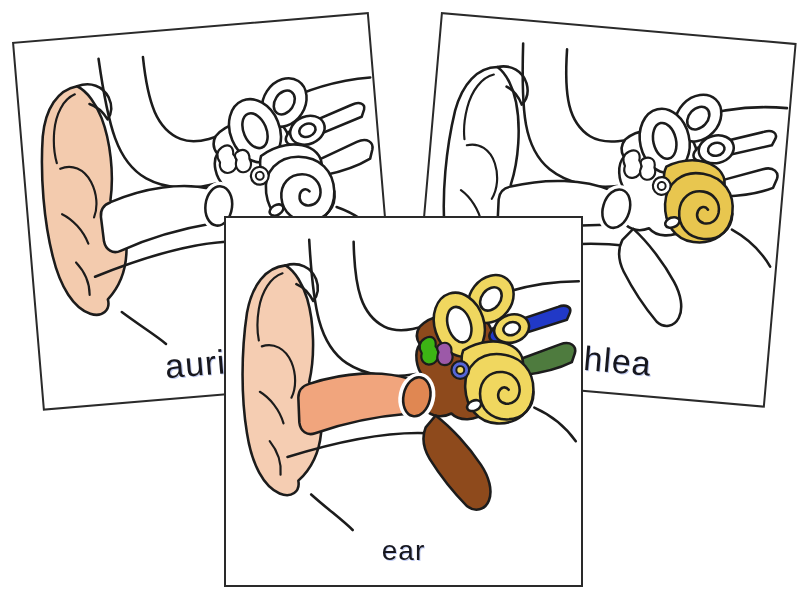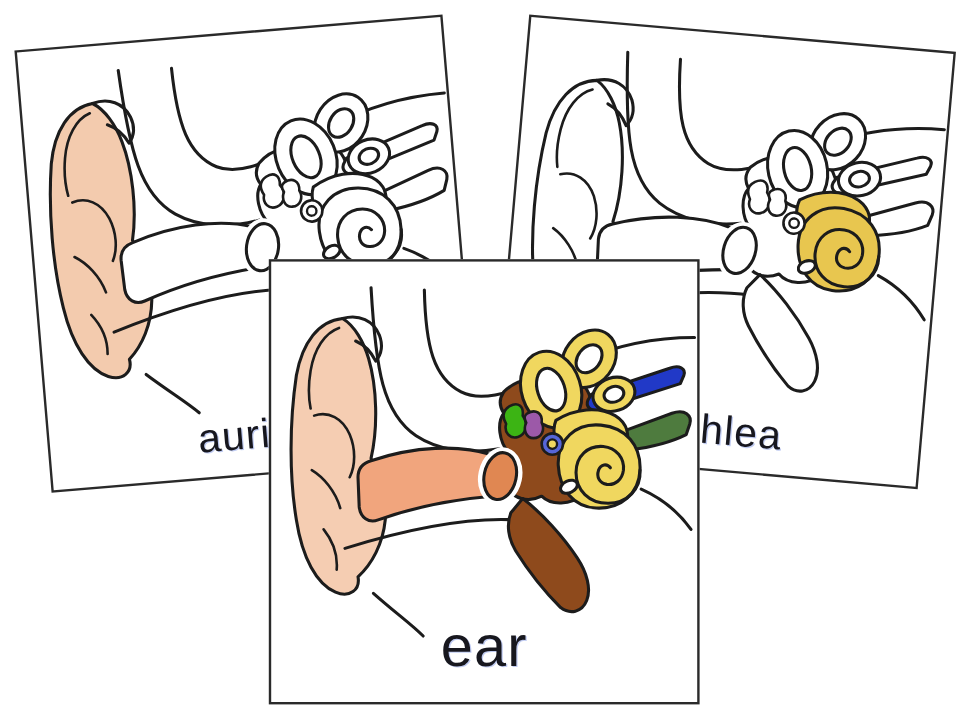--- a/index.html
+++ b/index.html
@@ -38,21 +38,21 @@
     --c-malleus:var(--malleus-green,#3cb414);--c-incus:var(--incus-purple,#9c59a8);
     --c-stapes:var(--stapes-blue,#5666d8);--c-stapes-hole:var(--yellow,#f0d75f);
   }
   .ear-art{position:absolute;left:0;top:0;width:100%;height:314px;display:block;}
   .card-label{
     position:absolute;left:0;right:0;bottom:12px;text-align:center;
     font-size:34px;letter-spacing:1px;color:var(--text,#17171e);
     text-shadow:1px 1px 0 rgba(47,82,210,0.30);
     white-space:nowrap;
   }
-  .card--middle .card-label{bottom:18px;font-size:48px;}
+  .card--middle .card-label{bottom:18px;font-size:28px;}
   svg{overflow:visible;}
 </style>
 </head>
 <body>
 
 <div class="stage">
 
   <svg width="0" height="0" style="position:absolute" aria-hidden="true">
     <defs>
       <symbol id="ear-diagram" viewBox="0 0 359 318">

